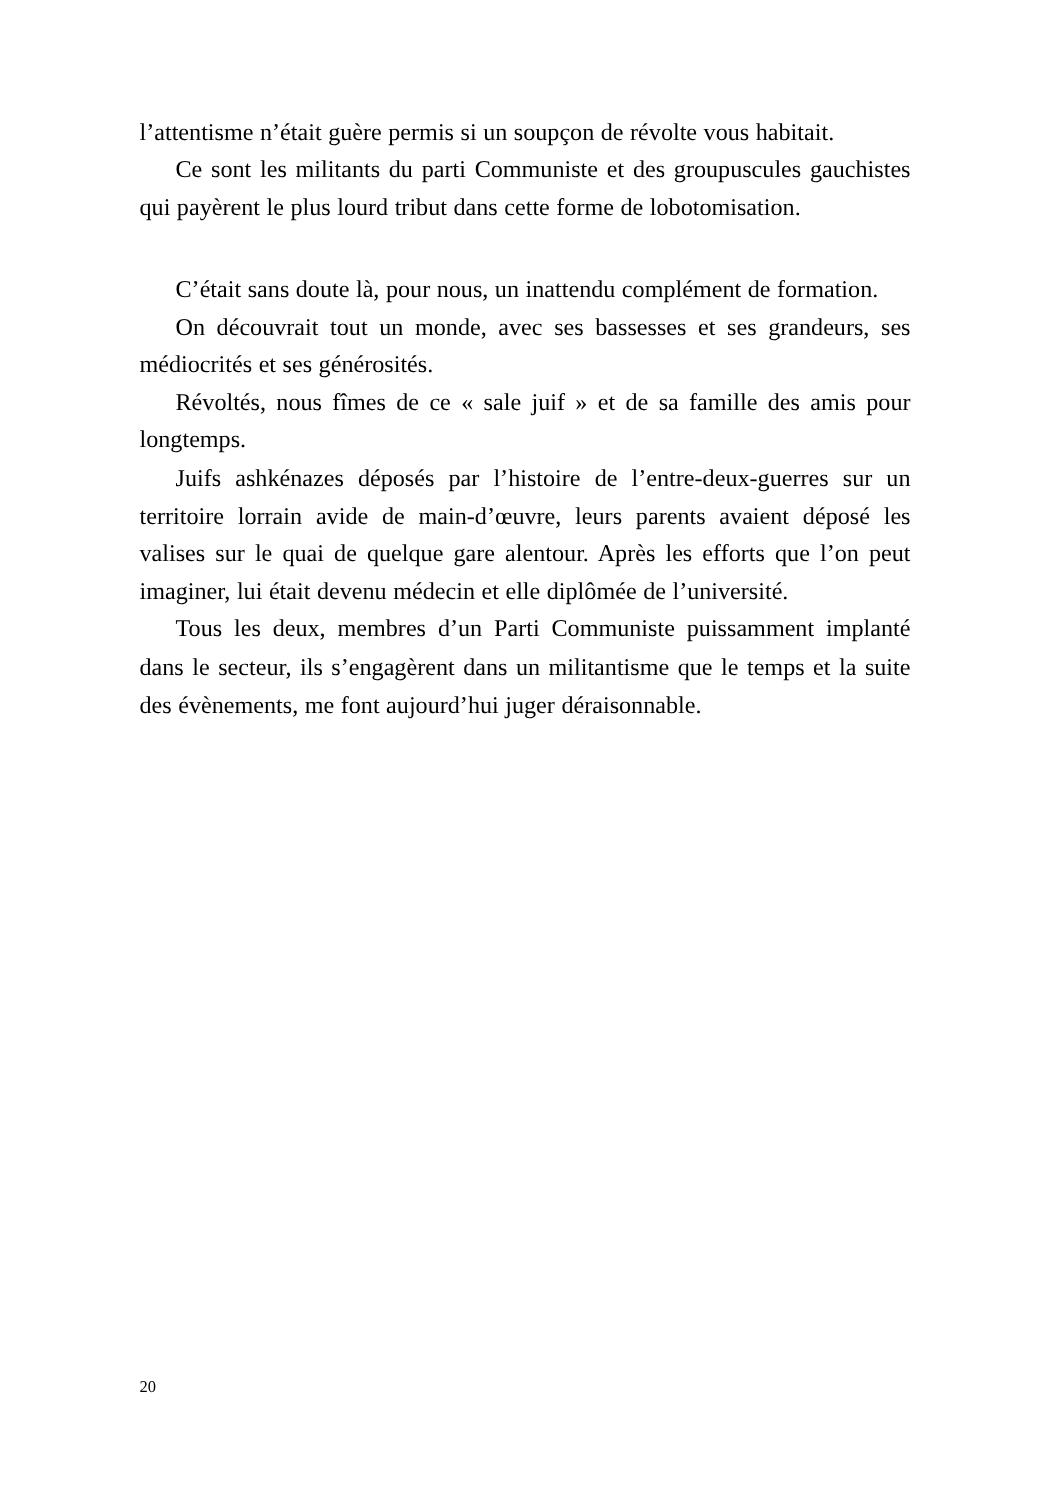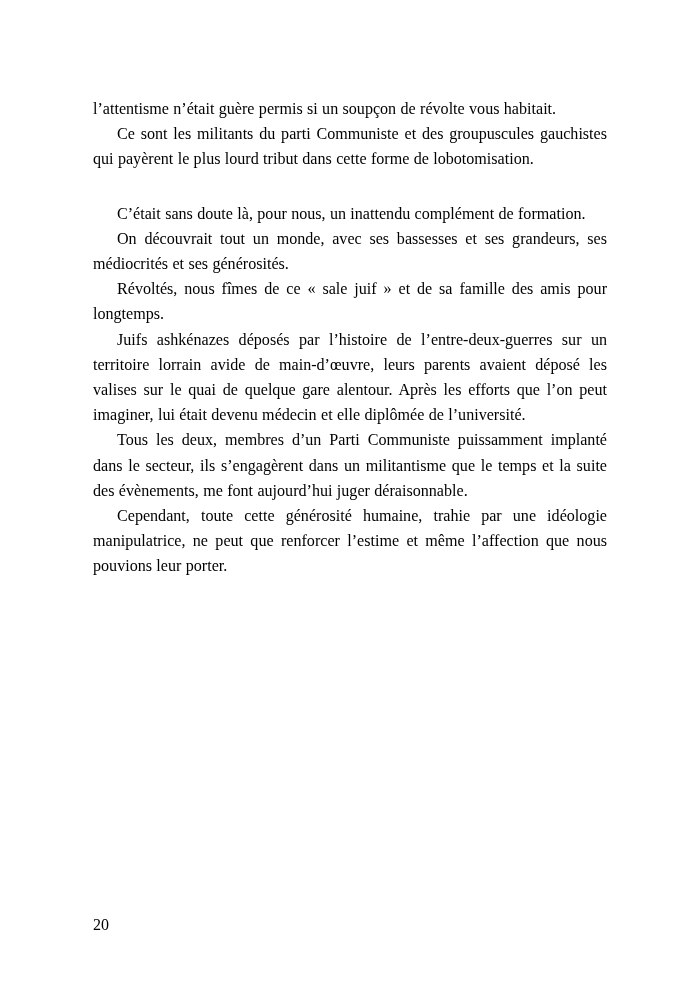--- a/index.html
+++ b/index.html
@@ -42,49 +42,47 @@
     text-justify: inter-word;
     text-indent: 24px;
     hyphens: none;
     -webkit-hyphens: none;
     word-spacing: 0.02em;
   }
 
   
   p.para.cont {
     text-indent: 0;
-    margin-top: 20px;
   }
 
   
   p.para.gap-before {
     margin-top: 29px;
   }
 
   .page-number {
     position: absolute;
     left: 93px;
     top: 915px;
-    font-size: 16px;
+    font-size: 11px;
     line-height: 20px;
     font-family: "Liberation Serif", "DejaVu Serif", serif;
     color: #000000;
   }
 </style>
 </head>
 <body>
 
 <div class="page">
 
   <div class="text-block">
     <p class="para cont">l’attentisme n’était guère permis si un soupçon de révolte vous habitait.</p>
     <p class="para">Ce sont les militants du parti Communiste et des groupuscules gauchistes qui payèrent le plus lourd tribut dans cette forme de lobotomisation.</p>
     <p class="para gap-before">C’était sans doute là, pour nous, un inattendu complément de formation.</p>
     <p class="para">On découvrait tout un monde, avec ses bassesses et ses grandeurs, ses médiocrités et ses générosités.</p>
     <p class="para">Révoltés, nous fîmes de ce «&nbsp;sale juif&nbsp;» et de sa famille des amis pour longtemps.</p>
     <p class="para">Juifs ashkénazes déposés par l’histoire de l’entre-deux-guerres sur un territoire lorrain avide de main-d’œuvre, leurs parents avaient déposé les valises sur le quai de quelque gare alentour. Après les efforts que l’on peut imaginer, lui était devenu médecin et elle diplômée de l’université.</p>
     <p class="para">Tous les deux, membres d’un Parti Communiste puissamment implanté dans le secteur, ils s’engagèrent dans un militantisme que le temps et la suite des évènements, me font aujourd’hui juger déraisonnable.</p>
-    <p class="para">Cependant, toute cette générosité humaine, trahie par une idéologie manipulatrice, ne peut que renforcer l’estime et même l’affection que nous pouvions leur porter.</p>
   </div>
 
   <div class="page-number">20</div>
 
 </div>
 
 </body></html>

